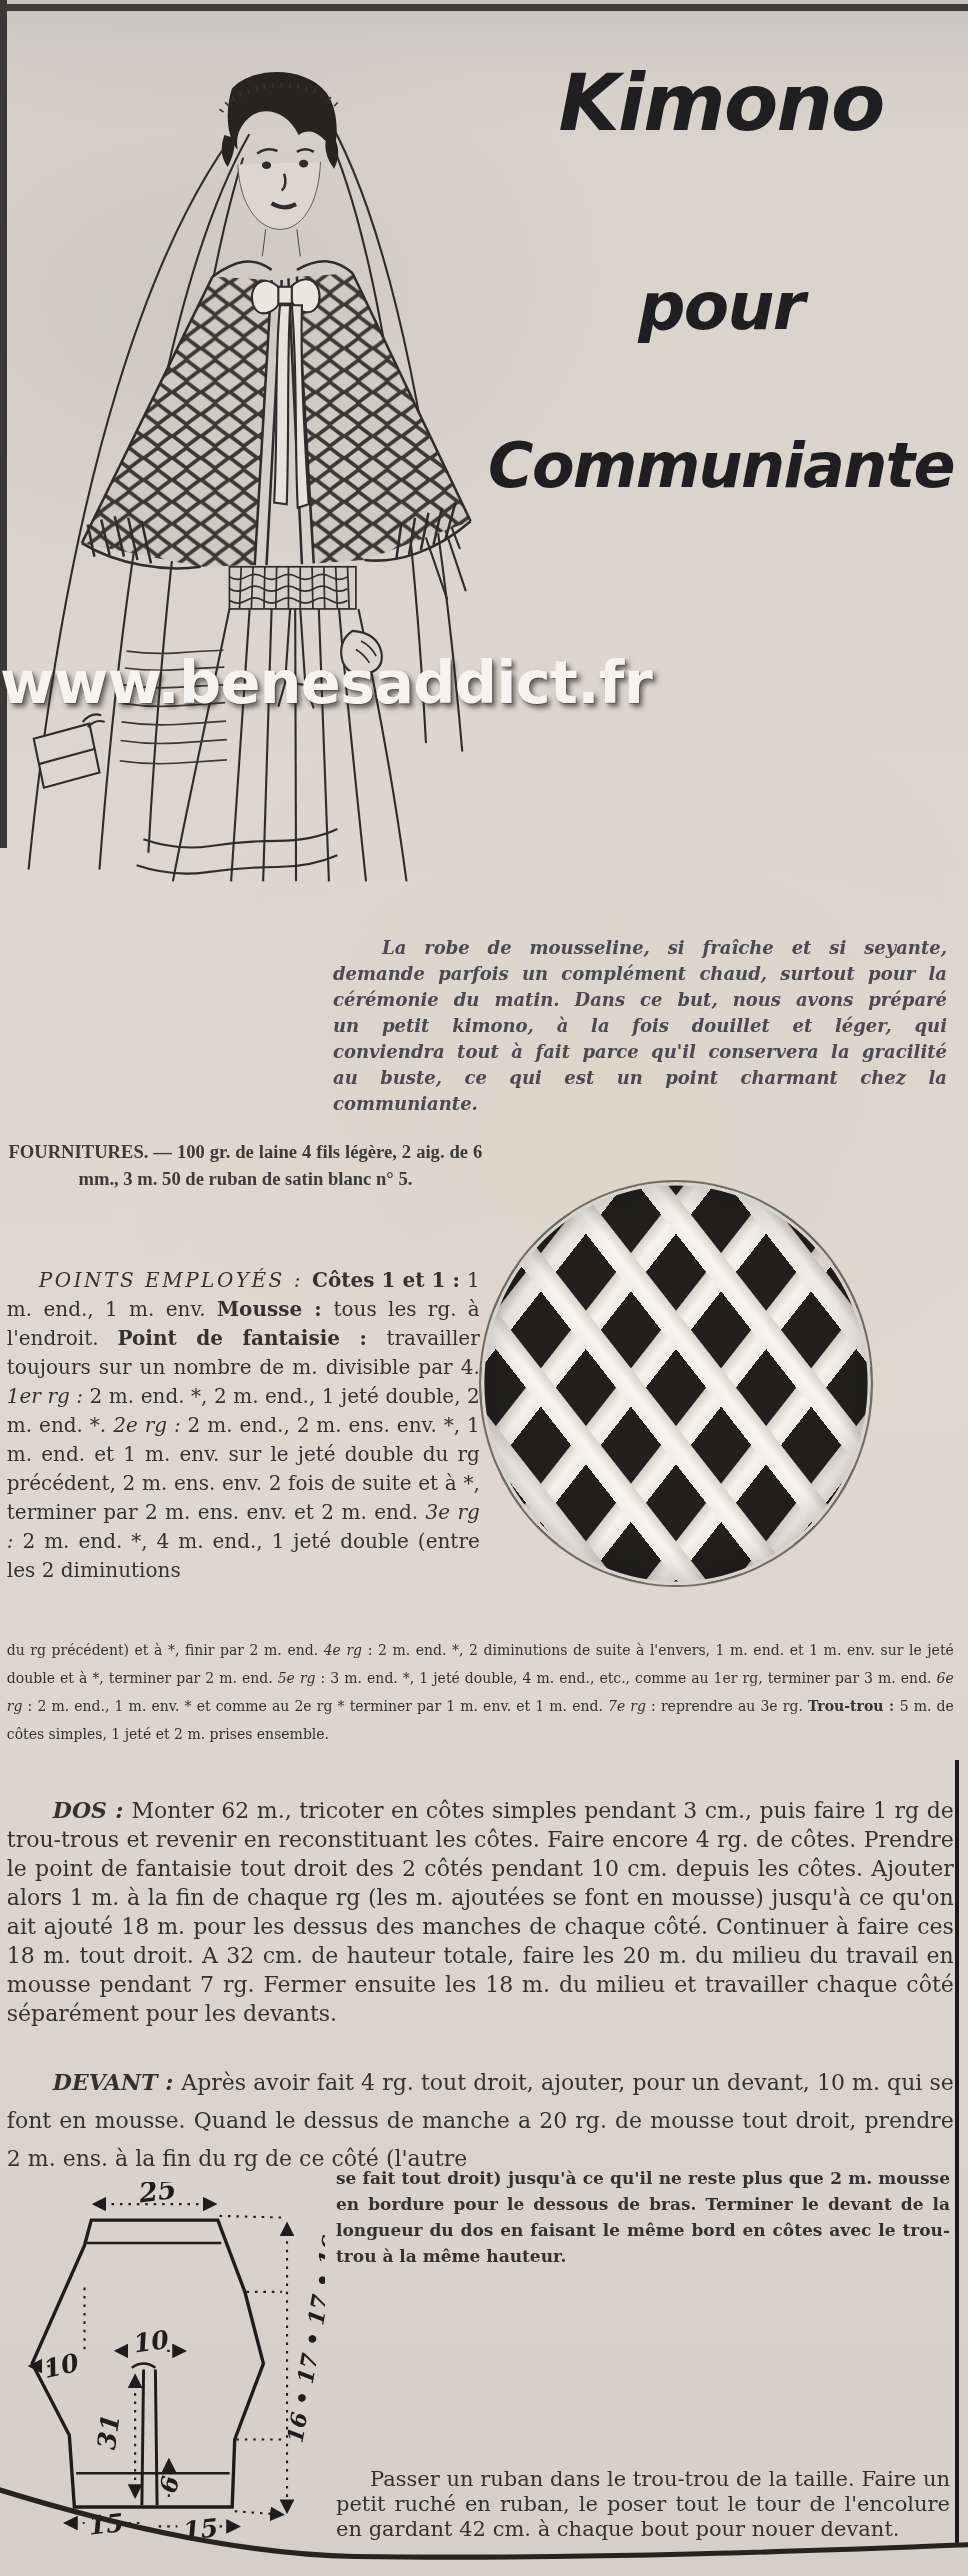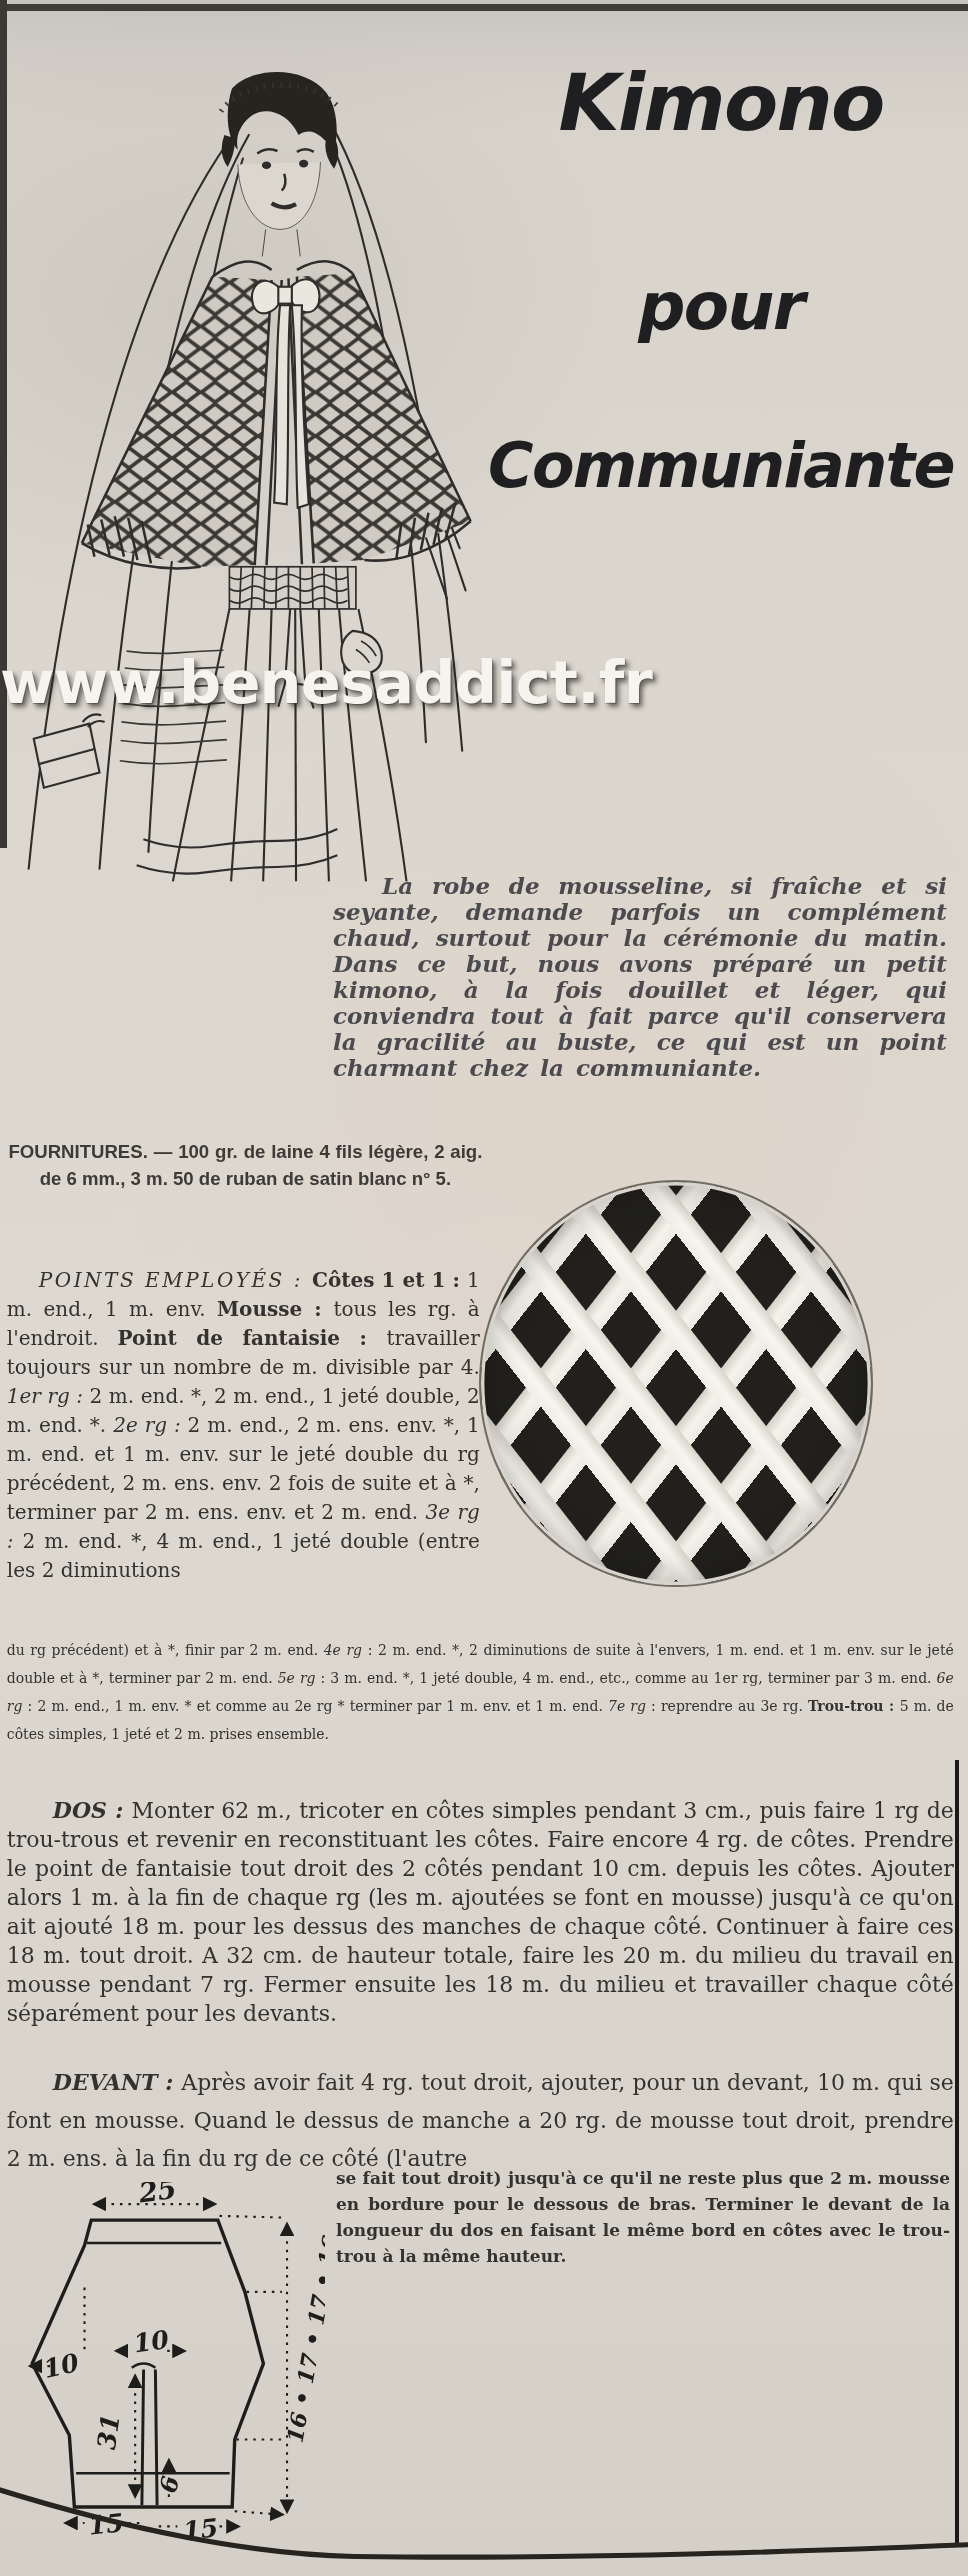--- a/index.html
+++ b/index.html
@@ -24,23 +24,23 @@
     color:#1f1e20;letter-spacing:-1.7px;}
   .t1{top:57px;font-size:79px;}
   .t2{top:268px;font-size:66px;}
   .t3{top:429px;font-size:62px;}
   
   .watermark{position:absolute;left:0;top:648px;width:675px;
     font-family:"DejaVu Sans", sans-serif;font-weight:700;font-size:59px;letter-spacing:-0.8px;
     color:#f6f4ef;text-shadow:3.4px 4.2px 5px rgba(40,38,34,.65),0.8px 0.8px 0.8px rgba(60,58,52,.45);}
   
   .par{position:absolute;text-align:justify;}
-  .intro{left:333px;top:850px;width:614px;font-style:italic;font-weight:700;
-    font-size:23px;line-height:26px;color:#4b4a4f;text-indent:49px;word-spacing:4.2px;}
-  .fournitures{left:8.4px;top:1119px;width:474px;font-family:Liberation Sans, sans-serif;
+  .intro{left:333px;top:917px;width:614px;font-style:italic;font-weight:700;
+    font-size:18px;line-height:26px;color:#4b4a4f;text-indent:49px;word-spacing:4.2px;}
+  .fournitures{left:8.4px;top:1119px;width:474px;font-family:Liberation Serif, serif;
     font-weight:700;font-size:18.6px;line-height:27px;color:#3c3b38;text-align-last:center;}
   .points-col{left:6.8px;top:1246px;width:473px;font-size:20px;line-height:29px;text-indent:32px;}
   .points-full{left:6.8px;top:1622px;width:947px;font-size:14px;line-height:28px;}
   .dos{left:6.8px;top:1774px;width:947px;font-size:22px;line-height:29px;text-indent:46px;}
   .devant1{left:6.8px;top:2041px;width:947px;font-size:22px;line-height:38px;text-indent:46px;}
   .devant2{left:336px;top:2148px;width:614px;font-size:17px;line-height:26px;font-weight:bold;}
   .second-devant{left:336px;top:2262px;width:614px;font-size:21px;line-height:26px;text-indent:34px;}
   .montage1{left:336px;top:2313px;width:614px;font-size:21px;line-height:26px;text-indent:46px;}
   .montage2{left:336px;top:2446px;width:614px;font-size:21px;line-height:25px;text-indent:34px;}
   .seg-b{font-weight:700;}
@@ -180,20 +180,21 @@
 
   <p class="par points-col"><span class="seg-sc">POINTS EMPLOYÉS : </span><span class="seg-b">Côtes 1 et 1 : </span><span>1 m. end., 1 m. env. </span><span class="seg-b">Mousse : </span><span>tous les rg. à l'endroit. </span><span class="seg-b">Point de fantaisie : </span><span>travailler toujours sur un nombre de m. divisible par 4. </span><span class="seg-i">1er rg : </span><span>2 m. end. *, 2 m. end., 1 jeté double, 2 m. end. *. </span><span class="seg-i">2e rg : </span><span>2 m. end., 2 m. ens. env. *, 1 m. end. et 1 m. env. sur le jeté double du rg précédent, 2 m. ens. env. 2 fois de suite et à *, terminer par 2 m. ens. env. et 2 m. end. </span><span class="seg-i">3e rg : </span><span>2 m. end. *, 4 m. end., 1 jeté double (entre les 2 diminutions</span></p>
   <div class="sample"></div>
   <p class="par points-full"><span>du rg précédent) et à *, finir par 2 m. end. </span><span class="seg-i">4e rg</span><span> : 2 m. end. *, 2 diminutions de suite à l'envers, 1 m. end. et 1 m. env. sur le jeté double et à *, terminer par 2 m. end. </span><span class="seg-i">5e rg</span><span> : 3 m. end. *, 1 jeté double, 4 m. end., etc., comme au 1er rg, terminer par 3 m. end. </span><span class="seg-i">6e rg</span><span> : 2 m. end., 1 m. env. * et comme au 2e rg * terminer par 1 m. env. et 1 m. end. </span><span class="seg-i">7e rg</span><span> : reprendre au 3e rg. </span><span class="seg-b">Trou-trou : </span><span>5 m. de côtes simples, 1 jeté et 2 m. prises ensemble.</span></p>
 
   <p class="par dos"><span class="seg-b seg-i">DOS : </span><span>Monter 62 m., tricoter en côtes simples pendant 3 cm., puis faire 1 rg de trou-trous et revenir en reconstituant les côtes. Faire encore 4 rg. de côtes. Prendre le point de fantaisie tout droit des 2 côtés pendant 10 cm. depuis les côtes. Ajouter alors 1 m. à la fin de chaque rg (les m. ajoutées se font en mousse) jusqu'à ce qu'on ait ajouté 18 m. pour les dessus des manches de chaque côté. Continuer à faire ces 18 m. tout droit. A 32 cm. de hauteur totale, faire les 20 m. du milieu du travail en mousse pendant 7 rg. Fermer ensuite les 18 m. du milieu et travailler chaque côté séparément pour les devants.</span></p>
 
   <p class="par devant1"><span class="seg-b seg-i">DEVANT : </span><span>Après avoir fait 4 rg. tout droit, ajouter, pour un devant, 10 m. qui se font en mousse. Quand le dessus de manche a 20 rg. de mousse tout droit, prendre 2 m. ens. à la fin du rg de ce côté (l'autre</span></p>
   <p class="par devant2">se fait tout droit) jusqu'à ce qu'il ne reste plus que 2 m. mousse en bordure pour le dessous de bras. Terminer le devant de la longueur du dos en faisant le même bord en côtes avec le trou-trou à la même hauteur.</p>
 
+  <p class="par montage2">Passer un ruban dans le trou-trou de la taille. Faire un petit ruché en ruban, le poser tout le tour de l'encolure en gardant 42 cm. à chaque bout pour nouer devant.</p>
 
   <svg class="schematic" width="308" height="380" viewBox="0 0 365 450">
     <defs>
       <marker id="ar" viewBox="0 0 10 10" refX="8" refY="5" markerWidth="7" markerHeight="7" orient="auto-start-reverse">
         <path d="M0,0 L10,5 L0,10 Z" fill="#1d1d1b"></path>
       </marker>
     </defs>
     <g stroke="#1d1d1b" stroke-width="4" fill="none">
       <path d="M88,45 L238,45 L270,130 L292,215 L258,305 L255,385 L68,385 L62,300 L18,215 L80,75 Z"></path>
       <path d="M83,72 L242,72" stroke-width="3"></path>

